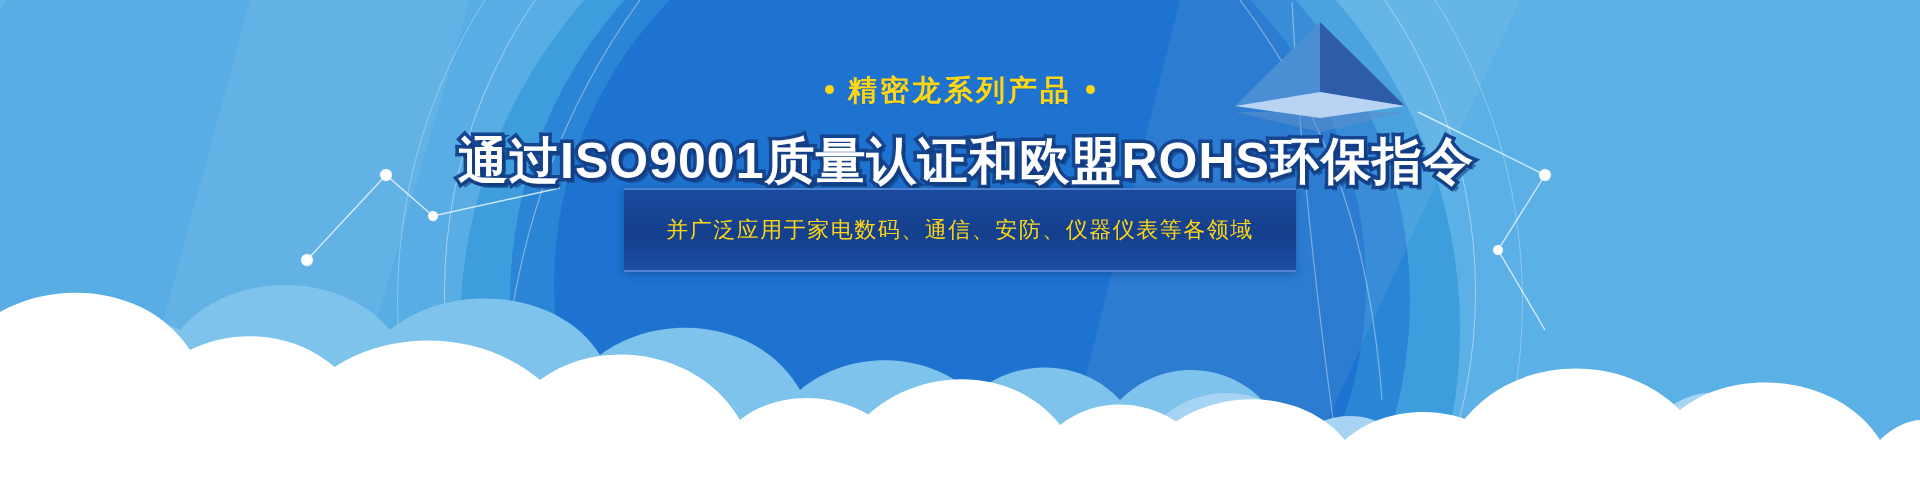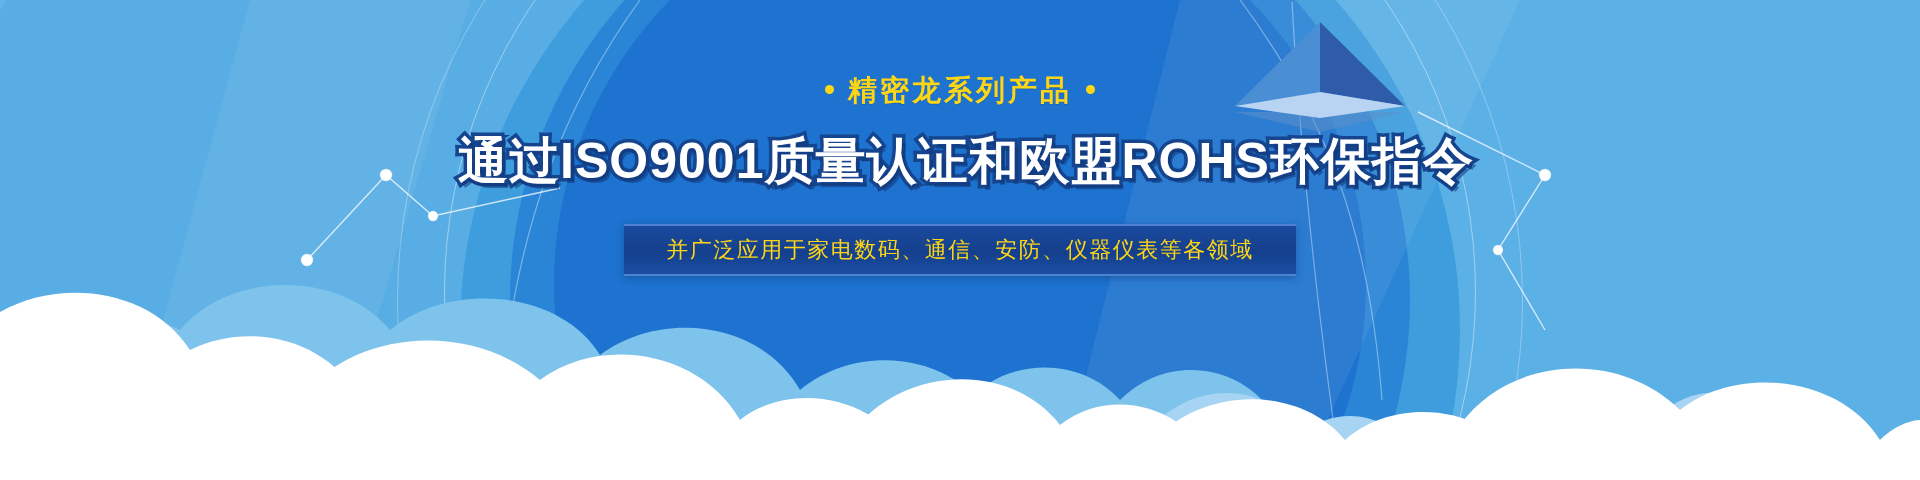--- a/index.html
+++ b/index.html
@@ -123,25 +123,24 @@
     letter-spacing:1px;
     line-height:1.05;
     white-space:nowrap;
     -webkit-text-stroke:7px #16458f;
     paint-order:stroke fill;
     text-shadow:4px 5px 0 rgba(16,55,120,.55);
     margin-left:12px;
   }
 
   .subbar{
-    margin-top:36px;
     background:linear-gradient(180deg,#1a4a9e 0%,#143f8c 55%,#1b4ea4 100%);
     border-top:2px solid #4f82cf;
     border-bottom:2px solid #4f82cf;
-    padding:11px 42px;
+    padding:27px 42px;
     box-shadow:0 2px 8px rgba(10,40,95,.35);
   }
   .subbar-text{
     font-size:22px;
     color:#ffd615;
     letter-spacing:1.5px;
     white-space:nowrap;
     line-height:1.2;
   }
 </style>

